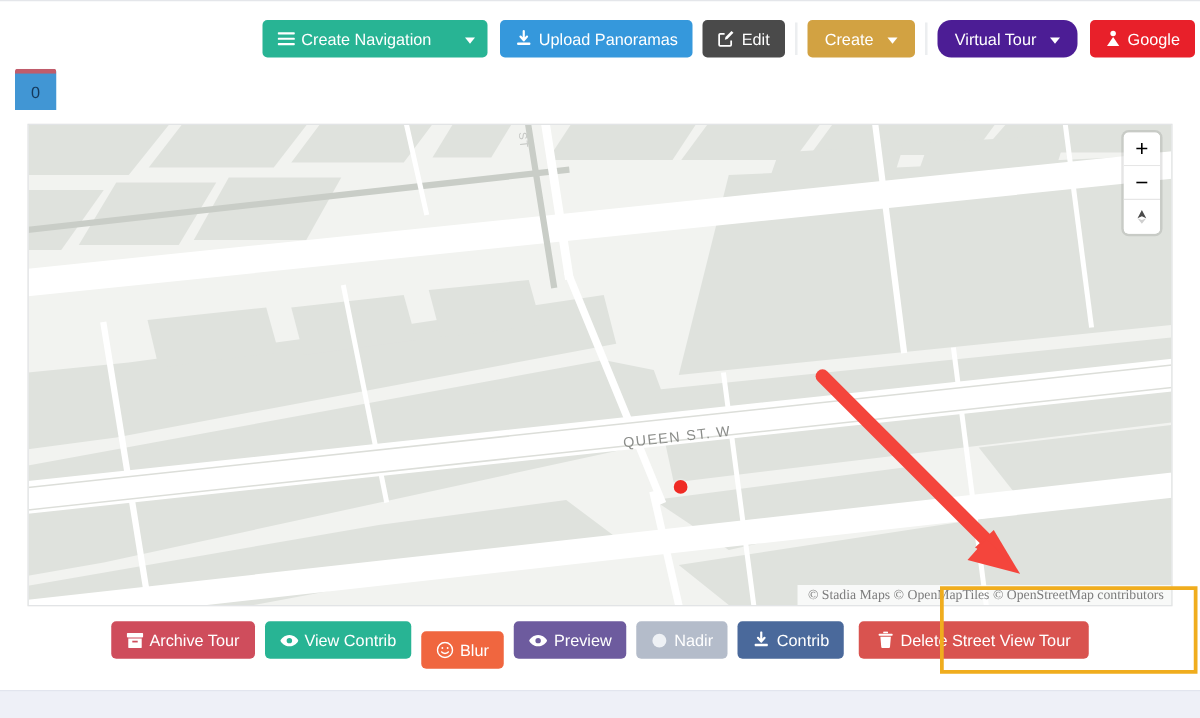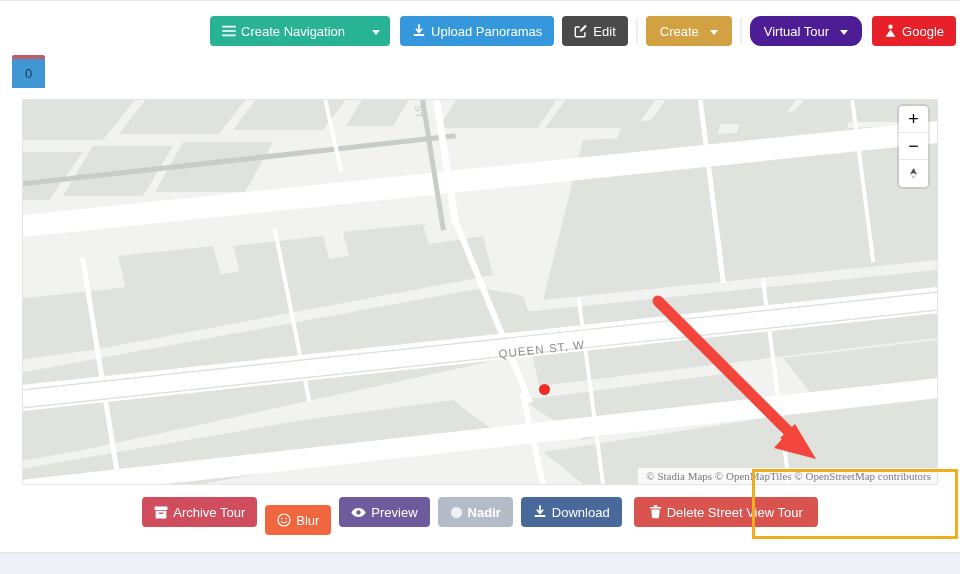--- a/index.html
+++ b/index.html
@@ -208,21 +208,21 @@
     display: flex;
     align-items: center;
     justify-content: center;
     gap: 8px;
     box-sizing: border-box;
   }
   .btn-archive  { background: #cf4d5c; }
   .btn-contrib  { background: #28b494; }
   .btn-blur     { background: #f0663f; margin-top: 16px; }
   .btn-preview  { background: #6d5b9e; }
-  .btn-nadir    { background: #b4bcca; font-weight: bold; }
+  .btn-nadir    { background: #b4bcca; }
   .btn-download { background: #4a699b; }
   .btn-delete   { background: #d9534f; padding: 0 15px; margin-left: 4px; }
 
   
   .highlight-box {
     position: absolute;
     left: 752px;
     top: 468px;
     width: 206px;
     height: 70px;
@@ -422,20 +422,29 @@
         <span class="ico">
           <svg width="14" height="13" viewBox="0 0 16 15" fill="#ffffff">
             <rect x="0.5" y="0.5" width="15" height="4" rx="0.7"></rect>
             <path d="M1.8 5.6 h12.4 v8 a0.8 0.8 0 0 1 -0.8 0.8 H2.6 a0.8 0.8 0 0 1 -0.8 -0.8 Z"></path>
             <rect x="5.5" y="7.6" width="5" height="1.6" fill="#cf4d5c"></rect>
           </svg>
         </span>
         <span class="lbl">Archive Tour</span>
       </button>
 
+      <button class="btn btn-contrib">
+        <span class="ico">
+          <svg width="15" height="11" viewBox="0 0 18 12" fill="#ffffff">
+            <path d="M9 0.6 C4 0.6 1.2 4.3 0.4 6 C1.2 7.7 4 11.4 9 11.4 C14 11.4 16.8 7.7 17.6 6 C16.8 4.3 14 0.6 9 0.6 Z"></path>
+            <circle cx="9" cy="6" r="2.6" fill="#28b494"></circle>
+          </svg>
+        </span>
+        <span class="lbl">View Contrib</span>
+      </button>
 
       <button class="btn btn-blur">
         <span class="ico">
           <svg width="14" height="14" viewBox="0 0 16 16" fill="none" stroke="#ffffff" stroke-width="1.3">
             <circle cx="8" cy="8" r="6.9"></circle>
             <circle cx="5.6" cy="6.2" r="0.85" fill="#ffffff" stroke="none"></circle>
             <circle cx="10.4" cy="6.2" r="0.85" fill="#ffffff" stroke="none"></circle>
             <path d="M4.9 9.8 C6 11.6 10 11.6 11.1 9.8" stroke-linecap="round"></path>
           </svg>
         </span>
@@ -461,21 +470,21 @@
         <span class="lbl">Nadir</span>
       </button>
 
       <button class="btn btn-download">
         <span class="ico">
           <svg width="14" height="14" viewBox="0 0 16 16">
             <path d="M8 1 L8 8 M5 6 L8 9.5 L11 6" stroke="#ffffff" stroke-width="2" fill="none" stroke-linecap="round" stroke-linejoin="round"></path>
             <rect x="2" y="11.5" width="12" height="2.2" rx="0.6" fill="#ffffff"></rect>
           </svg>
         </span>
-        <span class="lbl">Download</span>
+        <span class="lbl">Contrib</span>
       </button>
 
       <button class="btn btn-delete">
         <span class="ico">
           <svg width="13" height="14" viewBox="0 0 14 16" fill="#ffffff">
             <rect x="0.6" y="2.2" width="12.8" height="1.9" rx="0.6"></rect>
             <rect x="4.8" y="0.2" width="4.4" height="1.7" rx="0.5"></rect>
             <path d="M2.2 5 h9.6 l-0.8 9.3 a1 1 0 0 1 -1 0.9 H4 a1 1 0 0 1 -1 -0.9 Z"></path>
           </svg>
         </span>

